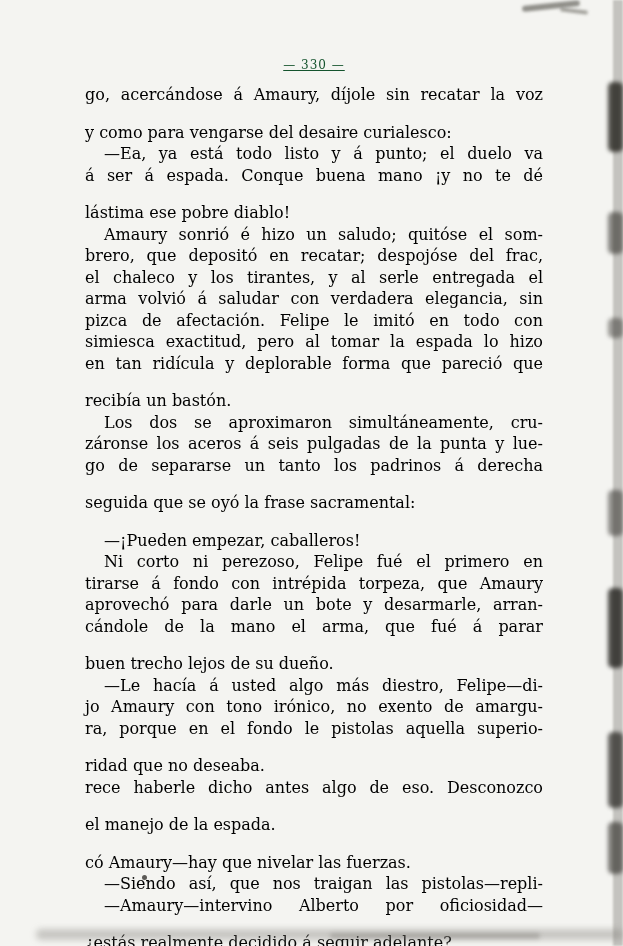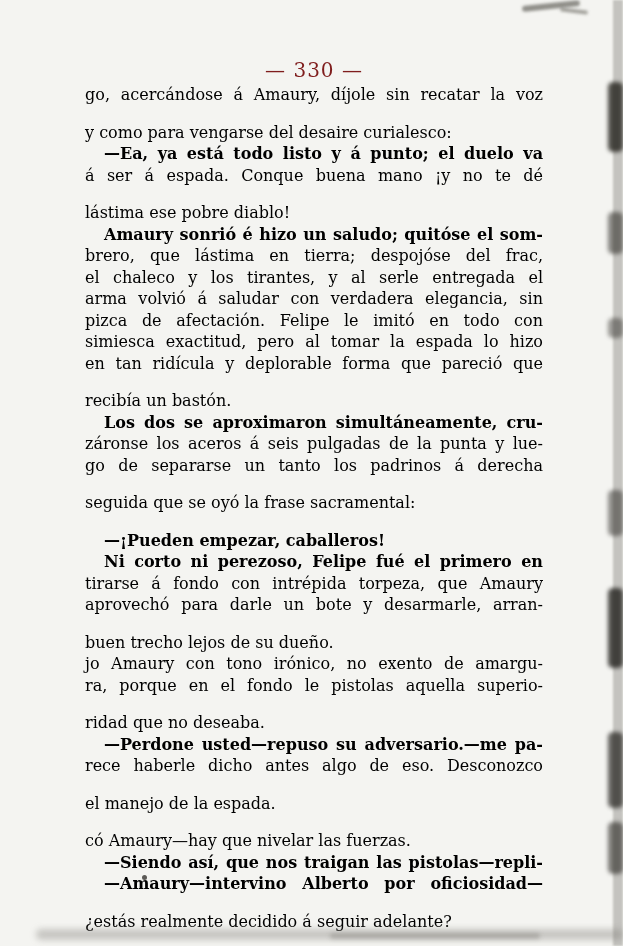--- a/index.html
+++ b/index.html
@@ -15,39 +15,40 @@
     position: absolute;
     inset: 0;
     background: linear-gradient(to right, #f3f3ef 0%, #fcfcfa 5%, #fdfdfb 88%, #ececе7 97%, #e2e2dc 100%);
   }
   .page-number {
     position: absolute;
     left: 85px;
     top: 58px;
     width: 458px;
     text-align: center;
-    font-size: 20px;
+    font-size: 12px;
     letter-spacing: 1px;
-    color: #7f1d1d;
+    color: #14532d;
+    text-decoration: underline;
   }
   .body-text {
     position: absolute;
     left: 85px;
     top: 84px;
     width: 458px;
     color: #000000;
   }
   .para { margin: 0; font-size: 16px; line-height: 21.5px; }
   .line {
     display: block;
     text-align: justify;
     text-align-last: justify;
   }
   .line.last { text-align-last: left; margin-top: 16px; }
-  .line.indent { text-indent: 19px; font-weight: bold; }
+  .line.indent { text-indent: 19px; }
 
   
   .artifact { position: absolute; }
   .streak-top-1 {
     left: 522px; top: 3px; width: 58px; height: 6px;
     background: rgba(62, 60, 52, 0.55); filter: blur(1.5px);
     transform: rotate(-6deg); border-radius: 3px;
   }
   .streak-top-2 {
     left: 560px; top: 9px; width: 28px; height: 4px;
@@ -89,50 +90,51 @@
         <span class="line">go, acercándose á Amaury, díjole sin recatar la voz</span>
         <span class="line last">y como para vengarse del desaire curialesco:</span>
       </p>
       <p class="para">
         <span class="line indent">—Ea, ya está todo listo y á punto; el duelo va</span>
         <span class="line">á ser á espada. Conque buena mano ¡y no te dé</span>
         <span class="line last">lástima ese pobre diablo!</span>
       </p>
       <p class="para">
         <span class="line indent">Amaury sonrió é hizo un saludo; quitóse el som-</span>
-        <span class="line">brero, que lástima en tierra; despojóse del frac,</span>
+        <span class="line">brero, que depositó en recatar; despojóse del frac,</span>
         <span class="line">el chaleco y los tirantes, y al serle entregada el</span>
         <span class="line">arma volvió á saludar con verdadera elegancia, sin</span>
         <span class="line">pizca de afectación. Felipe le imitó en todo con</span>
         <span class="line">simiesca exactitud, pero al tomar la espada lo hizo</span>
         <span class="line">en tan ridícula y deplorable forma que pareció que</span>
         <span class="line last">recibía un bastón.</span>
       </p>
       <p class="para">
         <span class="line indent">Los dos se aproximaron simultáneamente, cru-</span>
         <span class="line">záronse los aceros á seis pulgadas de la punta y lue-</span>
         <span class="line">go de separarse un tanto los padrinos á derecha</span>
         <span class="line last">seguida que se oyó la frase sacramental:</span>
       </p>
       <p class="para">
         <span class="line last indent">—¡Pueden empezar, caballeros!</span>
       </p>
       <p class="para">
         <span class="line indent">Ni corto ni perezoso, Felipe fué el primero en</span>
         <span class="line">tirarse á fondo con intrépida torpeza, que Amaury</span>
         <span class="line">aprovechó para darle un bote y desarmarle, arran-</span>
+        <span class="line">cándole de la mano el arma, que fué á parar</span>
         <span class="line last">buen trecho lejos de su dueño.</span>
       </p>
       <p class="para">
+        <span class="line indent">—Le hacía á usted algo más diestro, Felipe—di-</span>
         <span class="line">jo Amaury con tono irónico, no exento de amargu-</span>
         <span class="line">ra, porque en el fondo le pistolas aquella superio-</span>
         <span class="line last">ridad que no deseaba.</span>
       </p>
       <p class="para">
-        <span class="line indent">—Perdone usted—repuso su adversario.—me pa-</span>
         <span class="line">rece haberle dicho antes algo de eso. Desconozco</span>
         <span class="line last">el manejo de la espada.</span>
       </p>
       <p class="para">
         <span class="line last">có Amaury—hay que nivelar las fuerzas.</span>
         <span class="line indent">—Siendo así, que nos traigan las pistolas—repli-</span>
       </p>
       <p class="para">
         <span class="line indent">—Amaury—intervino Alberto por oficiosidad—</span>
         <span class="line last">¿estás realmente decidido á seguir adelante?</span>

